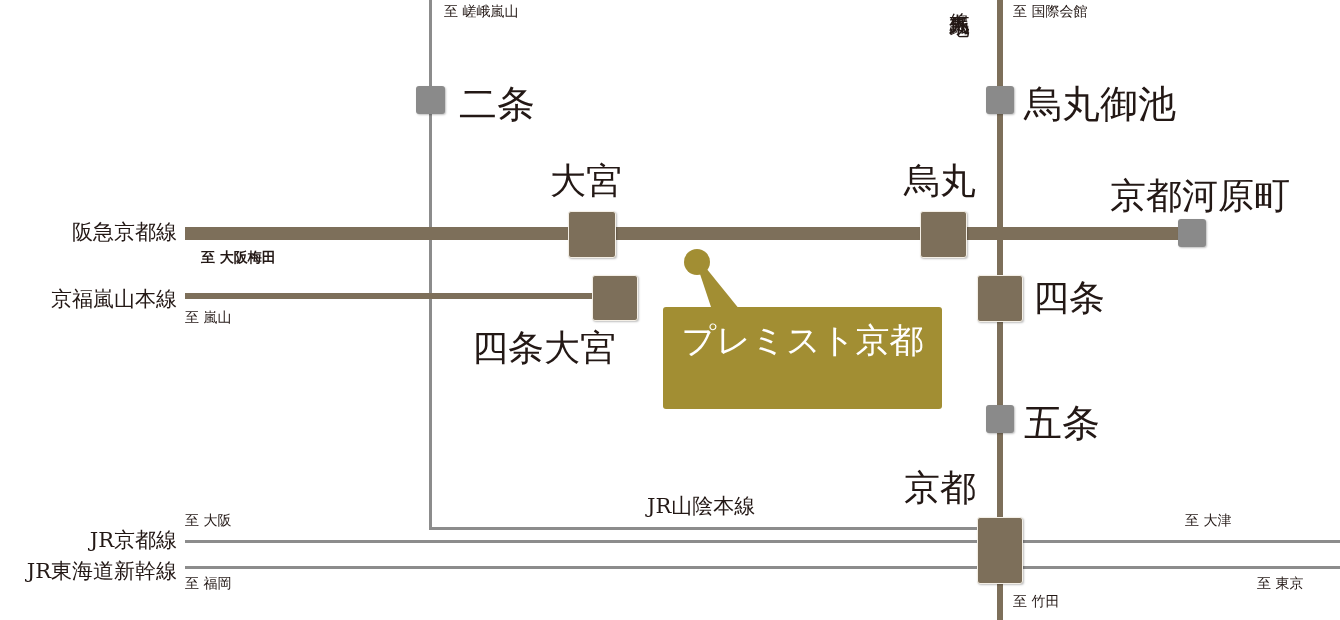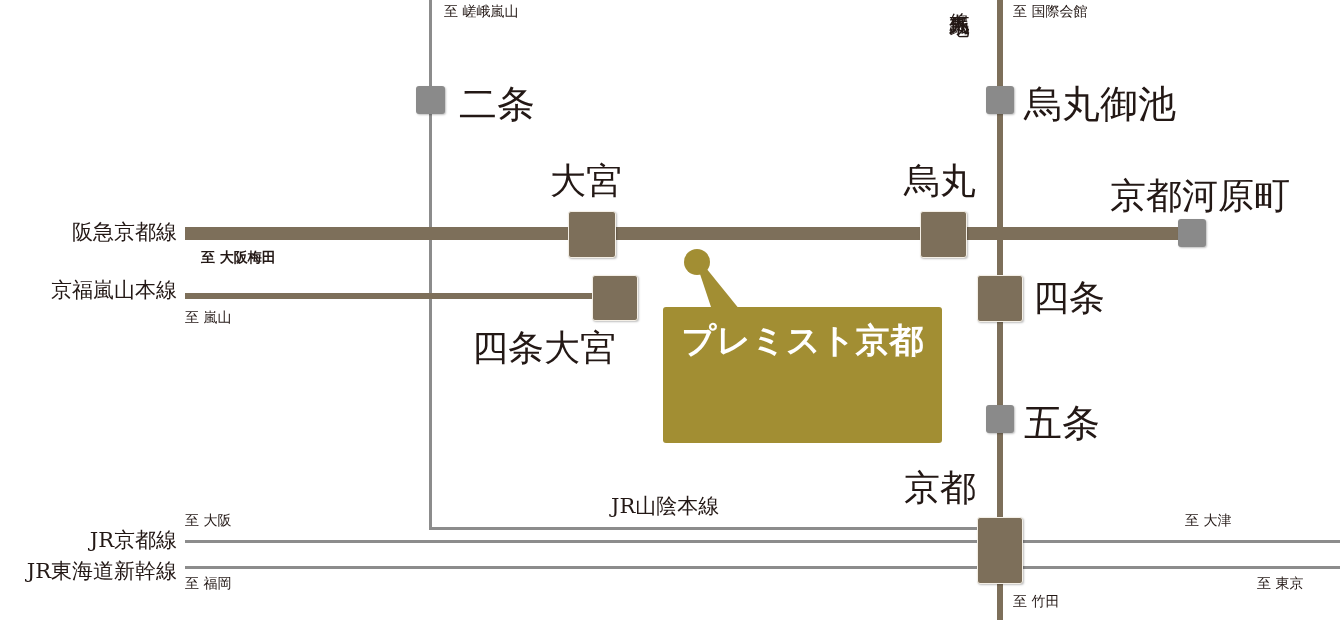--- a/index.html
+++ b/index.html
@@ -45,45 +45,45 @@
 <div class="station st-minor" style="left:1178px; top:219px; width:28px; height:28px;"></div>
 <div class="station st-major" style="left:592px; top:275px; width:44px; height:44px;"></div>
 <div class="station st-major" style="left:977px; top:275px; width:44px; height:45px;"></div>
 <div class="station st-minor" style="left:986px; top:405px; width:28px; height:28px;"></div>
 <div class="station st-major" style="left:977px; top:517px; width:44px; height:65px;"></div>
 
 <div class="pin" style="left:684px; top:249px; width:26px; height:26px;"></div>
 <svg class="abs" style="left:690px; top:268px;" width="60" height="42" viewBox="0 0 60 42">
   <polygon points="8,0 16,0 50,42 22,42" fill="#a28e33"></polygon>
 </svg>
-<div class="callout" style="left:663px; top:307px; width:279px; height:136px;font-weight:bold;">
+<div class="callout" style="left:663px; top:307px; width:279px; height:102px;">
   <div>プレミスト京都</div>
 </div>
 
 <div class="label lbl-dir" style="left:444px; top:4px;">至 嵯峨嵐山</div>
 <div class="label lbl-dir" style="left:1013px; top:4px;">至 国際会館</div>
 
 <div class="label vertical" style="left:950px; top:2px;">地下鉄烏丸線</div>
 
 <div class="label lbl-minor" style="left:459px; top:85px;">二条</div>
 <div class="label lbl-minor" style="left:1024px; top:85px;">烏丸御池</div>
 <div class="label lbl-minor" style="left:1110px; top:178px; font-size:36px;">京都河原町</div>
 <div class="label lbl-minor" style="left:1024px; top:404px;">五条</div>
 
 <div class="label lbl-major" style="left:550px; top:163px;">大宮</div>
 <div class="label lbl-major" style="left:904px; top:163px;">烏丸</div>
 <div class="label lbl-major" style="left:472px; top:330px;">四条大宮</div>
 <div class="label lbl-major" style="left:1033px; top:280px;">四条</div>
 <div class="label lbl-major" style="left:904px; top:470px;">京都</div>
 
 <div class="label lbl-line" style="right:1163px; top:222px;">阪急京都線</div>
-<div class="label lbl-line" style="right:1163px; top:280px;">京福嵐山本線</div>
+<div class="label lbl-line" style="right:1163px; top:290px;font-family:Liberation Mono, monospace;">京福嵐山本線</div>
 <div class="label lbl-line" style="right:1163px; top:530px;">JR京都線</div>
 <div class="label lbl-line" style="right:1163px; top:561px;">JR東海道新幹線</div>
-<div class="label lbl-line" style="left:611px; top:496px;">JR山陰本線</div>
+<div class="label lbl-line" style="left:647px; top:496px;">JR山陰本線</div>
 
 <div class="label lbl-dir" style="left:201px; top:250px;font-weight:bold;">至 大阪梅田</div>
 <div class="label lbl-dir" style="left:185px; top:310px;">至 嵐山</div>
 <div class="label lbl-dir" style="left:185px; top:513px;">至 大阪</div>
 <div class="label lbl-dir" style="left:185px; top:576px;">至 福岡</div>
 <div class="label lbl-dir" style="left:1185px; top:513px;">至 大津</div>
 <div class="label lbl-dir" style="left:1257px; top:576px;">至 東京</div>
 <div class="label lbl-dir" style="left:1013px; top:594px;">至 竹田</div>
 
 </body></html>

